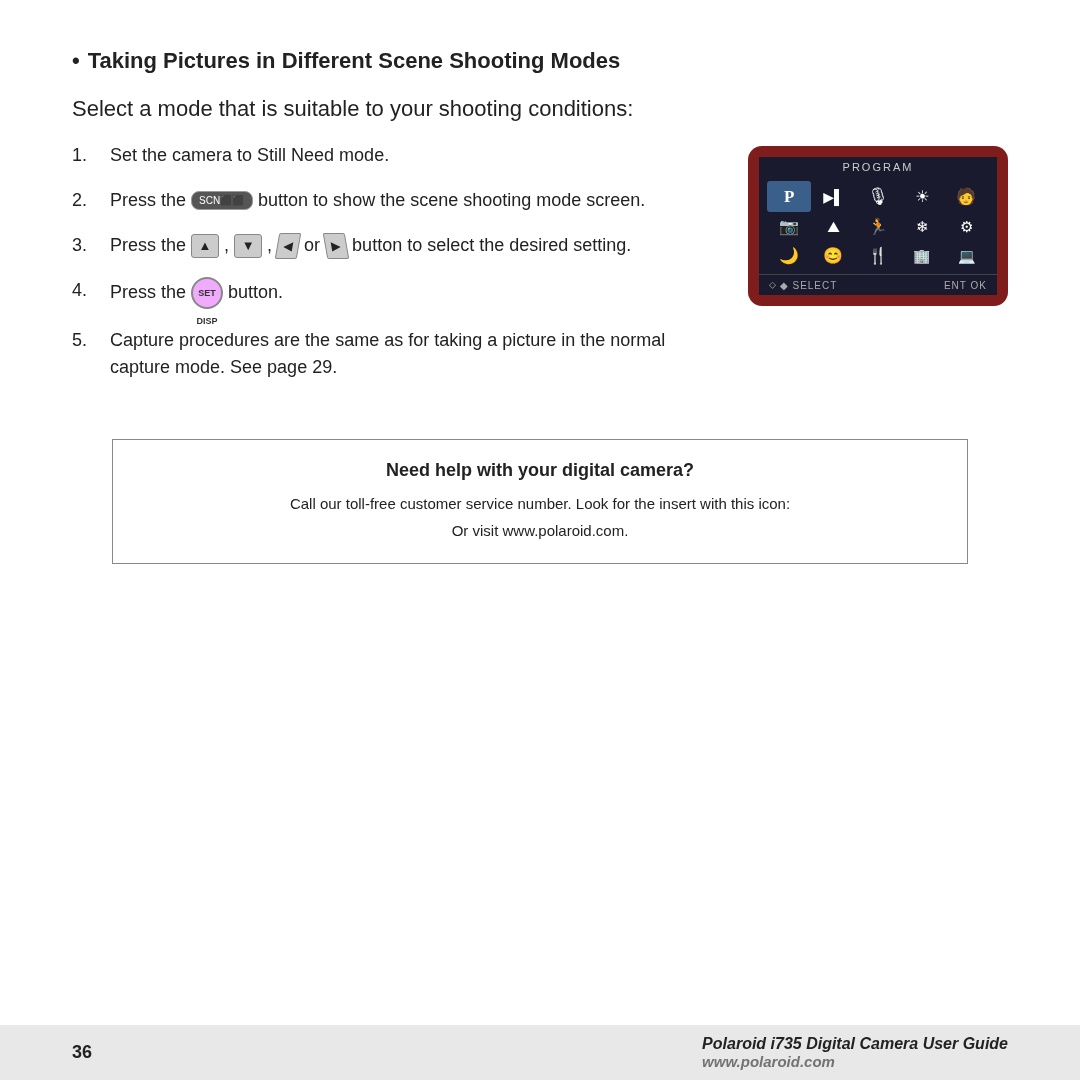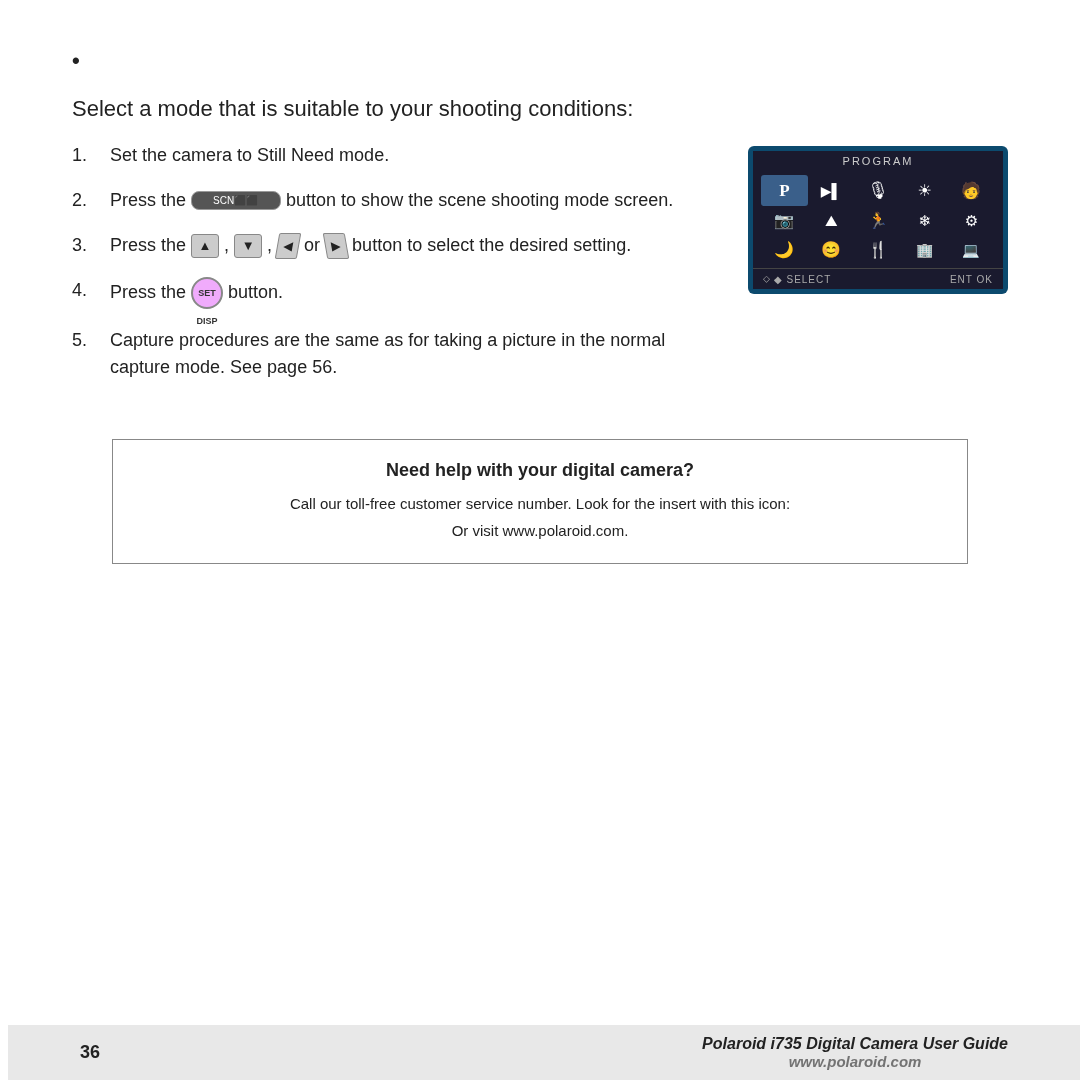--- a/index.html
+++ b/index.html
@@ -64,23 +64,23 @@
 
     .step-text {
       flex: 1;
       line-height: 1.5;
     }
 
     
     .camera-screen {
       width: 260px;
       min-width: 260px;
-      background: #0c4a6e;
-      border-radius: 6px;
-      padding: 5px;
+      background: #7f1d1d;
+      border-radius: 14px;
+      padding: 11px;
       overflow: hidden;
       margin-top: 4px;
     }
 
     .screen-title-bar {
       background: #1a1a2e;
       color: #cccccc;
       text-align: center;
       font-size: 11px;
       letter-spacing: 2px;
@@ -127,21 +127,21 @@
       display: flex;
       align-items: center;
       gap: 3px;
     }
 
     .scn-btn {
       display: inline-block;
       background: #555;
       border: 1px solid #999;
       border-radius: 8px;
-      padding: 1px 21px;
+      padding: 1px 7px;
       font-size: 10px;
       color: #fff;
       font-family: Arial;
       vertical-align: middle;
       position: relative;
       top: -1px;
       text-align: center;
     }
 
     .set-disp-btn {
@@ -181,37 +181,37 @@
 
     .help-box-visit {
       font-size: 15px;
       text-align: center;
       margin-top: 10px;
     }
 
     .page-footer {
       position: absolute;
       bottom: 0;
-      left: 8px;
+      left: 0;
       right: 0;
       background: #e8e8e8;
       display: flex;
       justify-content: space-between;
       align-items: center;
       padding: 10px 72px;
     }
 
     .footer-page-num {
       font-size: 18px;
       font-weight: bold;
       color: #222;
     }
 
     .footer-brand {
-      text-align: center;
+      text-align: left;
     }
 
     .footer-brand-line1 {
       font-size: 16px;
       font-weight: bold;
       font-style: italic;
       color: #222;
     }
 
     .footer-brand-line2 {
@@ -224,20 +224,21 @@
     
     .icon-P { font-size: 17px; font-weight: bold; font-family: serif; }
   </style>
 </head>
 <body>
 
 <div class="page-content">
 
   <div class="section-title">
     <span class="bullet-dot">•</span>
+    <span>Taking Pictures in Different Scene Shooting Modes</span>
   </div>
 
   <div class="subtitle">Select a mode that is suitable to your shooting conditions:</div>
 
   <div class="content-columns">
 
     <div class="steps-column">
 
       <div class="step">
         <span class="step-num">1.</span>
@@ -272,21 +273,21 @@
         <span class="step-num">4.</span>
         <span class="step-text">
           Press the
           <span class="set-disp-btn">SET<br>DISP</span>
           button.
         </span>
       </div>
 
       <div class="step">
         <span class="step-num">5.</span>
-        <span class="step-text">Capture procedures are the same as for taking a picture in the normal capture mode. See page 56.</span>
+        <span class="step-text">Capture procedures are the same as for taking a picture in the normal capture mode. See page 29.</span>
       </div>
 
     </div>
 
     <div class="camera-screen">
       <div class="screen-title-bar">Program</div>
       <div class="screen-grid">
 
         <div class="screen-cell selected">
           <span class="icon-P">P</span>

